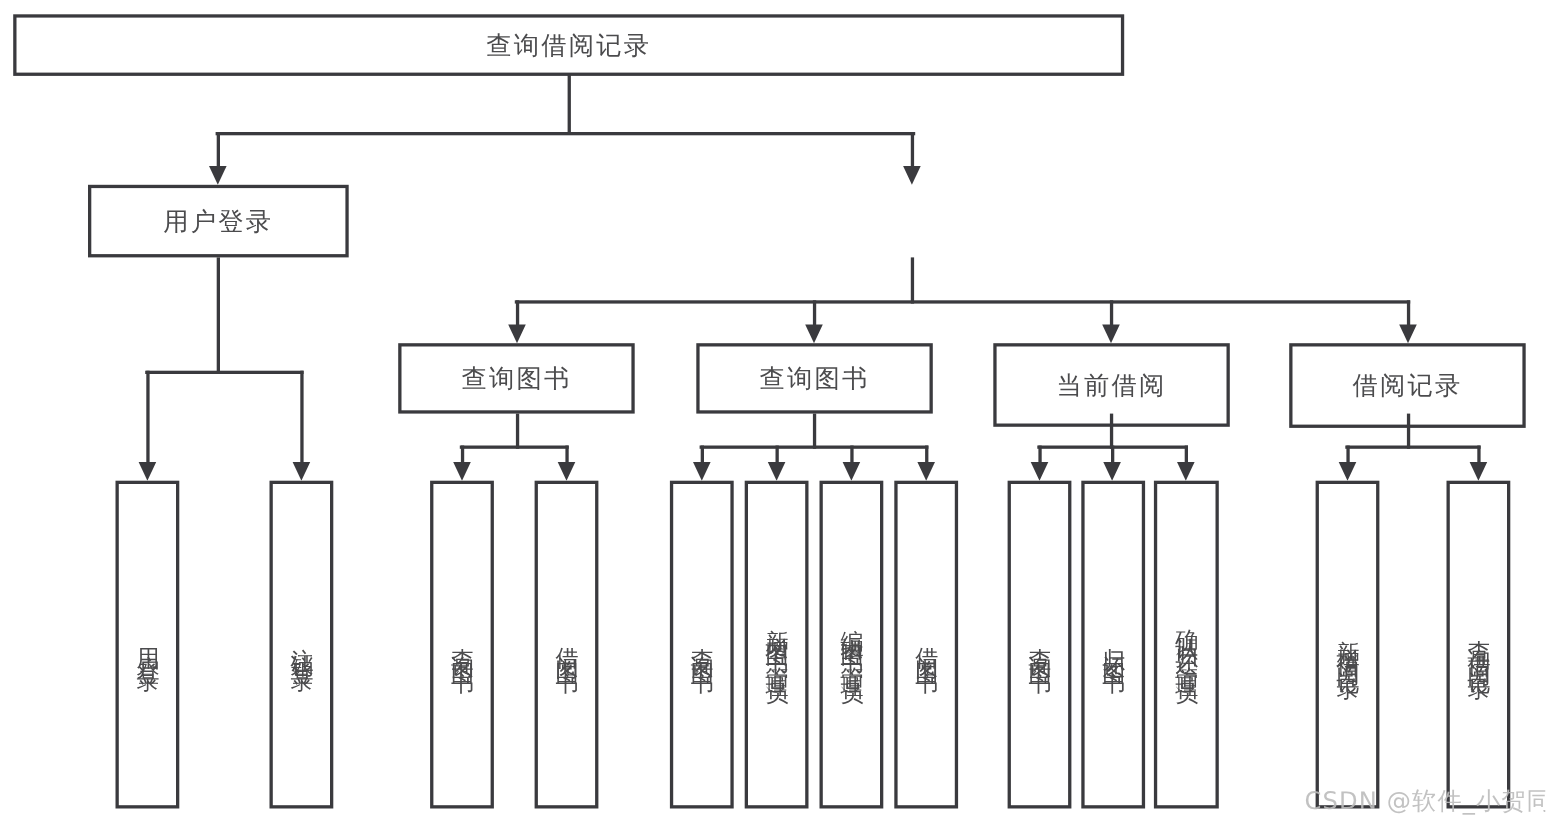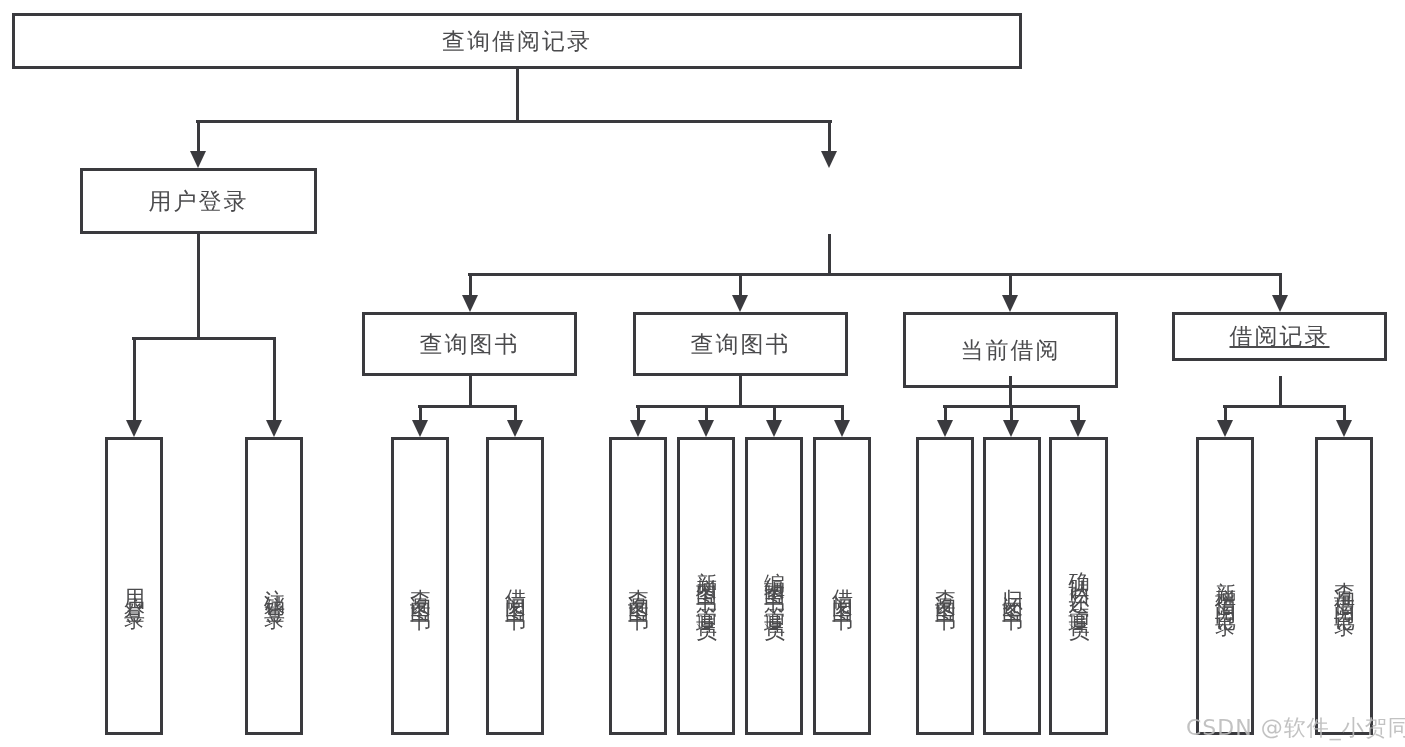--- a/index.html
+++ b/index.html
@@ -72,21 +72,21 @@
   <div class="vl" style="left:739px; top:273px; width:3px; height:24px;"></div>
   <div class="arr" style="left:732px; top:295px;"></div>
   <div class="vl" style="left:1009px; top:273px; width:3px; height:24px;"></div>
   <div class="arr" style="left:1002px; top:295px;"></div>
   <div class="vl" style="left:1279px; top:273px; width:3px; height:24px;"></div>
   <div class="arr" style="left:1272px; top:295px;"></div>
 
   <div class="box hbox" style="left:362px; top:312px; width:215px; height:64px;">查询图书</div>
   <div class="box hbox" style="left:633px; top:312px; width:215px; height:64px;">查询图书</div>
   <div class="box hbox" style="left:903px; top:312px; width:215px; height:76px;">当前借阅</div>
-  <div class="box hbox" style="left:1172px; top:312px; width:215px; height:49px;text-decoration:underline;">借阅记录</div>
+  <div class="box hbox" style="left:1172px; top:312px; width:215px; height:77px;">借阅记录</div>
 
   <div class="vl" style="left:469px; top:376px; width:3px; height:32px;"></div>
   <div class="hl" style="left:418px; top:405px; width:99px; height:3px;"></div>
   <div class="vl" style="left:419px; top:405px; width:3px; height:16px;"></div>
   <div class="arr" style="left:412px; top:420px;"></div>
   <div class="vl" style="left:514px; top:405px; width:3px; height:16px;"></div>
   <div class="arr" style="left:507px; top:420px;"></div>
 
   <div class="vl" style="left:739px; top:376px; width:3px; height:32px;"></div>
   <div class="hl" style="left:636px; top:405px; width:208px; height:3px;"></div>

